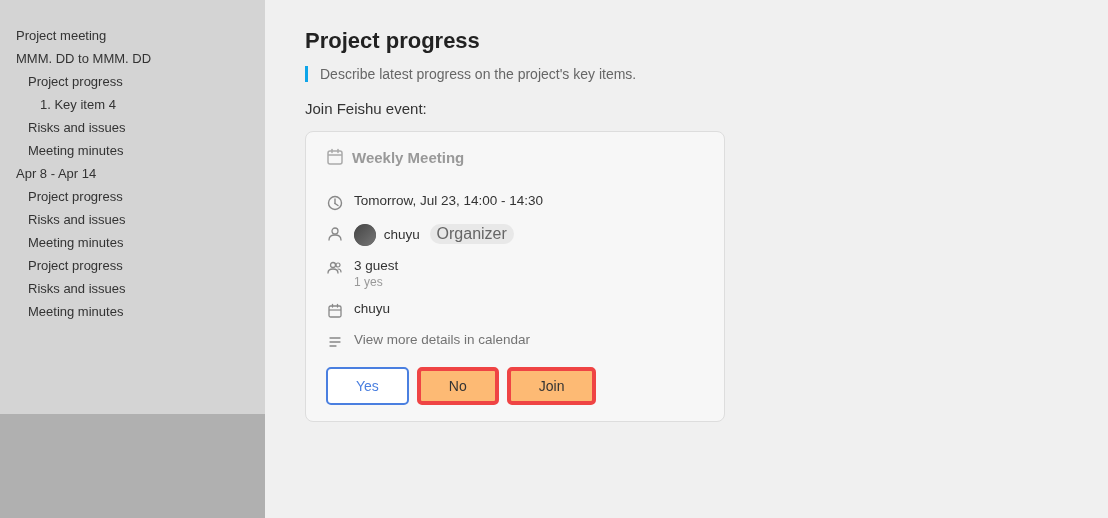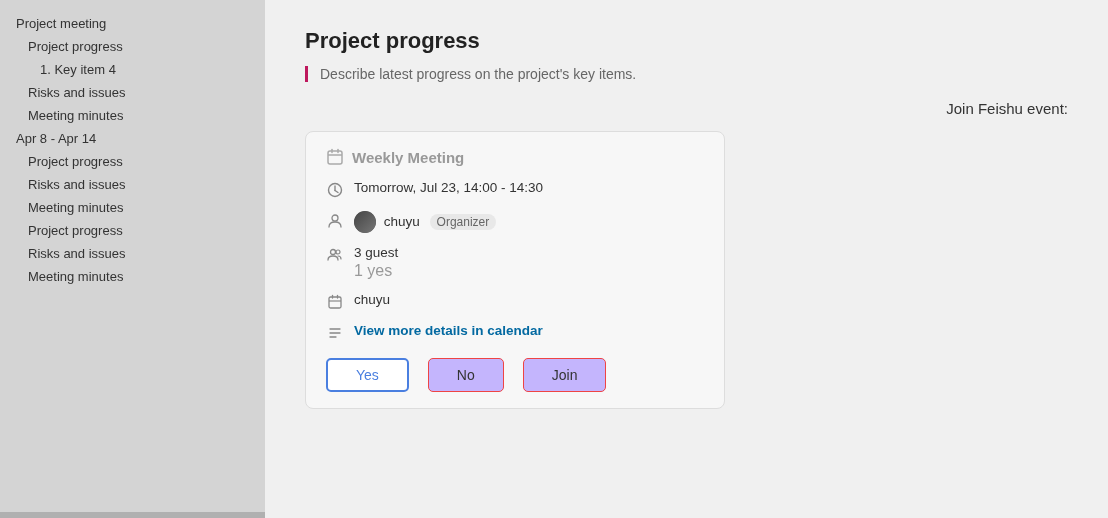--- a/index.html
+++ b/index.html
@@ -10,23 +10,23 @@
       height: 518px;
       overflow: hidden;
       display: flex;
     }
 
     
     .sidebar {
       width: 265px;
       min-width: 265px;
       background: #d4d4d4;
-      padding: 12px 0;
+      padding: 24px 0;
       overflow-y: auto;
-      height: 512px;
+      height: 414px;
     }
     .sidebar-item {
       padding: 4px 16px;
       font-size: 13px;
       color: #333;
       cursor: pointer;
       white-space: nowrap;
     }
     .sidebar-item.level0 { font-weight: 500; padding-left: 16px; }
     .sidebar-item.level1 { padding-left: 28px; }
@@ -43,49 +43,48 @@
     }
 
     .page-title {
       font-size: 22px;
       font-weight: 700;
       color: #222;
       margin-bottom: 12px;
     }
 
     .page-description {
-      border-left: 3px solid #be185d;
+      border-left: 3px solid #0ea5e9;
       padding-left: 12px;
       color: #666;
       font-size: 14px;
       margin-bottom: 18px;
     }
 
     .join-label {
       font-size: 15px;
       font-weight: 500;
       color: #333;
       margin-bottom: 14px;
-      text-align: right;
     }
 
     
     .event-card {
       background: #f7f7f7;
       border: 1px solid #ddd;
       border-radius: 8px;
       padding: 16px 20px;
       max-width: 420px;
     }
 
     .event-title-row {
       display: flex;
       align-items: center;
       gap: 8px;
-      margin-bottom: 14px;
+      margin-bottom: 27px;
     }
     .event-title {
       font-size: 15px;
       font-weight: 600;
       color: #999;
     }
 
     .event-row {
       display: flex;
       align-items: flex-start;
@@ -104,21 +103,21 @@
       align-items: center;
       justify-content: center;
     }
     .event-row .content {
       flex: 1;
     }
     .organizer-badge {
       display: inline-block;
       background: #e8e8e8;
       color: #666;
-      font-size: 12px;
+      font-size: 16px;
       padding: 1px 7px;
       border-radius: 10px;
       margin-left: 6px;
     }
     .avatar-circle {
       width: 22px;
       height: 22px;
       border-radius: 50%;
       background: #555;
       display: inline-flex;
@@ -128,65 +127,65 @@
       overflow: hidden;
       vertical-align: middle;
     }
     .avatar-inner {
       width: 100%;
       height: 100%;
       background: linear-gradient(135deg, #444 0%, #777 100%);
       border-radius: 50%;
     }
     .sub-text {
-      font-size: 16px;
+      font-size: 12px;
       color: #999;
       margin-top: 2px;
     }
     .view-more {
-      color: #0369a1;
+      color: #737373;
       font-size: 13.5px;
-      font-weight: bold;
     }
 
     
     .button-row {
       display: flex;
-      gap: 19px;
+      gap: 8px;
       margin-top: 16px;
     }
     .btn {
       padding: 7px 28px;
       border-radius: 5px;
       font-size: 14px;
       cursor: pointer;
       border: 1px solid #ccc;
       background: #f0f0f0;
       color: #333;
     }
     .btn-yes {
       border: 2px solid #4a7fe0;
       background: #fff;
       color: #4a7fe0;
     }
     .btn-no, .btn-maybe {
-      background: #c4b5fd;
-      color: #333;
-      border: 1px solid #ef4444;
+      background: #fdba74;
+      color: #333;
+      border: 4px solid #ef4444;
     }
 
     
     svg { display: block; }
   </style>
 </head>
 <body>
 
 <nav class="sidebar">
 
 <div class="sidebar-item level0">Project meeting</div>
+    <div class="sidebar-item level0">MMM. DD to MMM. DD</div>
     <div class="sidebar-item level1">Project progress</div>
     <div class="sidebar-item level2">1. Key item 4</div>
     <div class="sidebar-item level1">Risks and issues</div>
     <div class="sidebar-item level1">Meeting minutes</div>
     <div class="sidebar-item level0">Apr 8 - Apr 14</div>
     <div class="sidebar-item level1">Project progress</div>
     <div class="sidebar-item level1">Risks and issues</div>
     <div class="sidebar-item level1">Meeting minutes</div>
     <div class="sidebar-item level1">Project progress</div>
     <div class="sidebar-item level1">Risks and issues</div>

